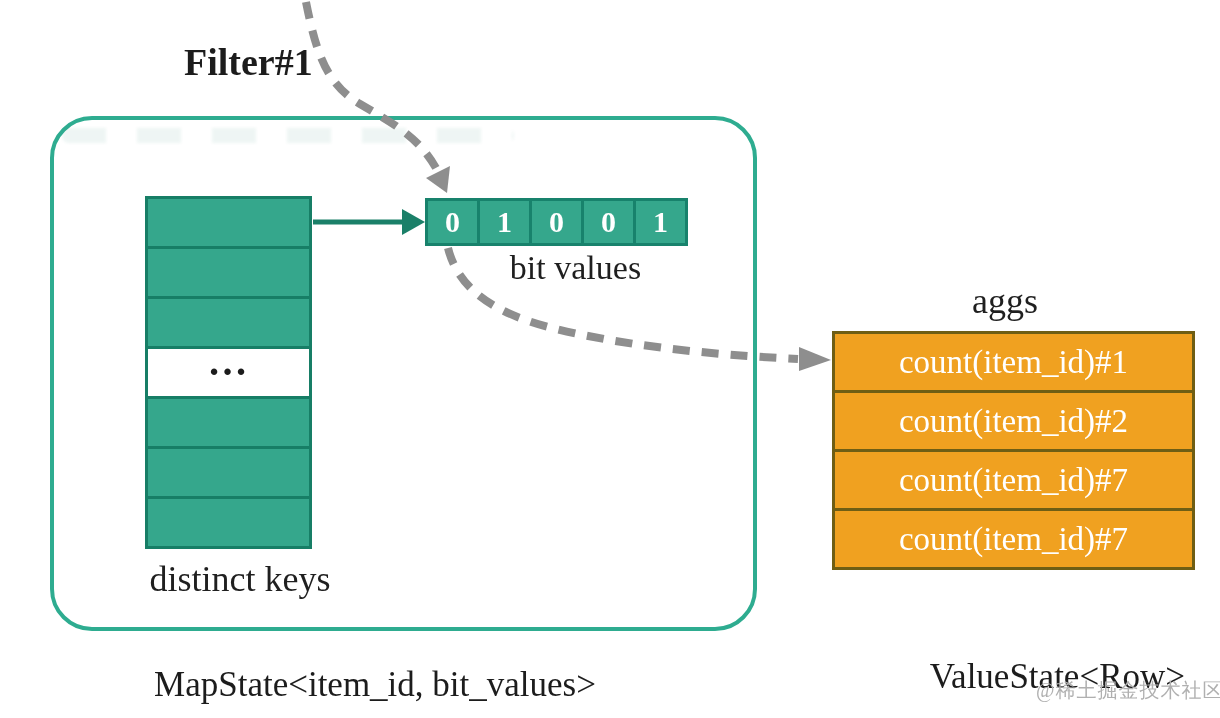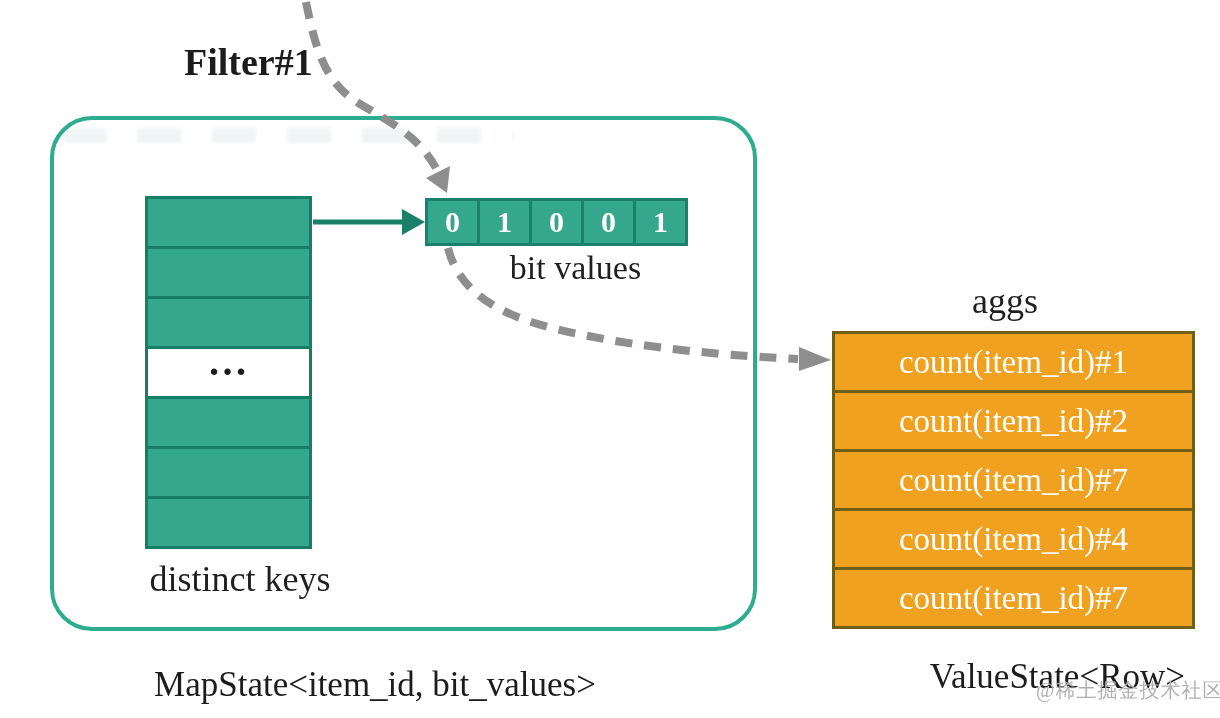--- a/index.html
+++ b/index.html
@@ -146,21 +146,20 @@
     <div class="bit-cell">0</div>
     <div class="bit-cell">1</div>
   </div>
   <div class="abs aggs-label">aggs</div>
 
   <div class="abs bit-label">bit values</div>
   <div class="abs aggs-stack">
     <div class="agg-row">count(item_id)#1</div>
     <div class="agg-row">count(item_id)#2</div>
     <div class="agg-row">count(item_id)#7</div>
-    <div class="agg-row">count(item_id)#4</div>
     <div class="agg-row">count(item_id)#7</div>
   </div>
 
   <div class="abs caption caption-map">MapState&lt;item_id, bit_values&gt;</div>
   <div class="abs caption caption-value">ValueState&lt;Row&gt;</div>
 
   <div class="abs watermark">@稀土掘金技术社区</div>
 
   <svg class="abs arrow-layer" viewBox="0 0 1220 718" width="1220" height="718">
 

